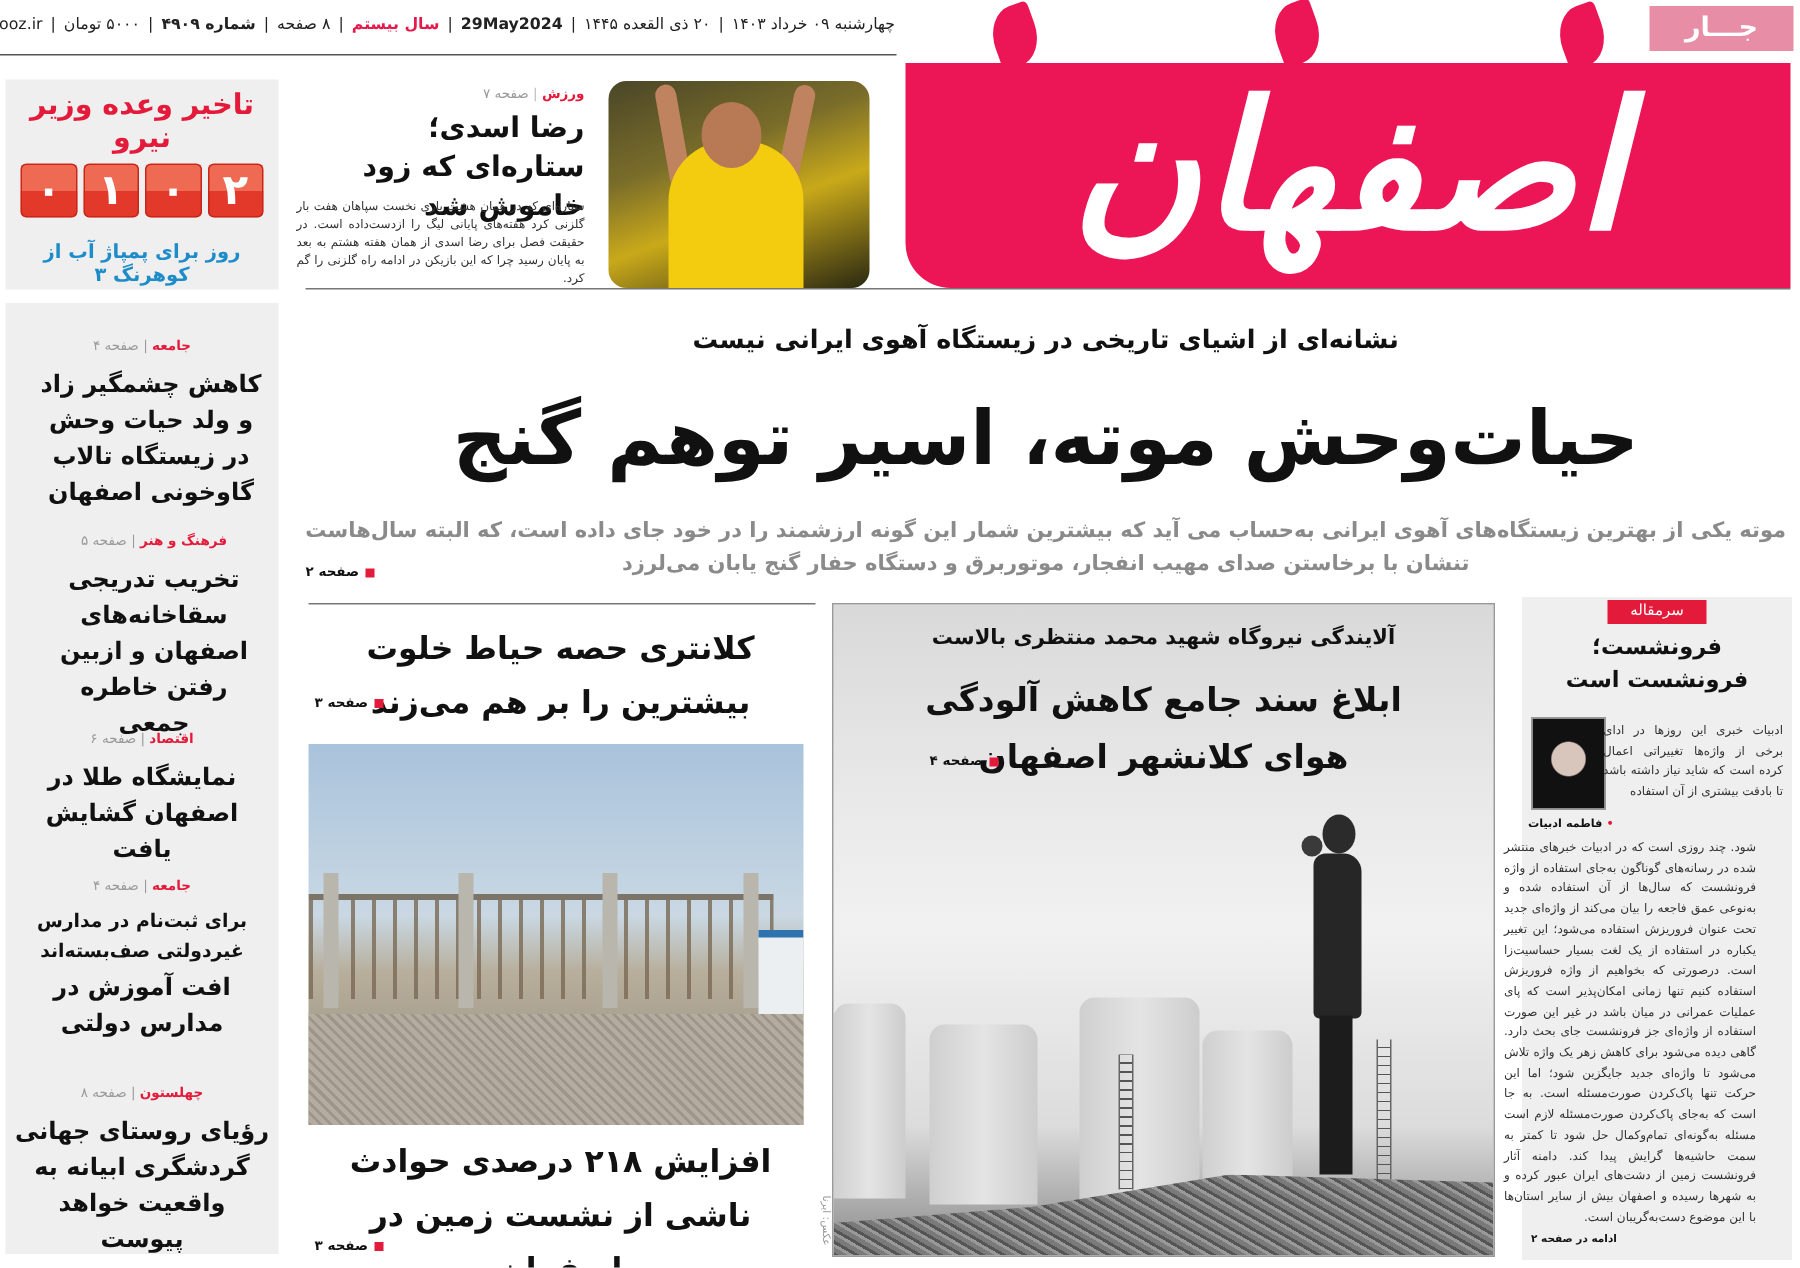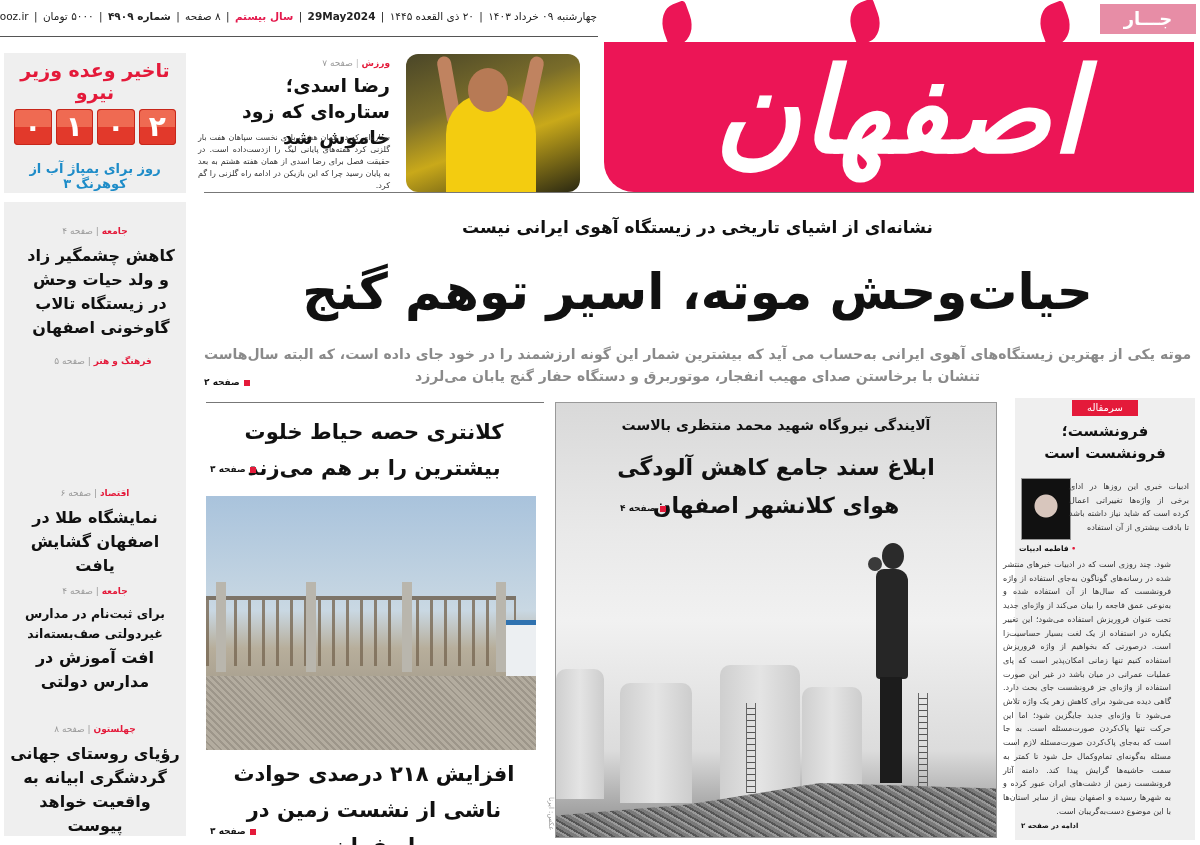--- a/index.html
+++ b/index.html
@@ -165,20 +165,21 @@
   <div class="lc-item" style="top:24px;">
     <div class="kicker">
       <span class="cat">جامعه</span> | <span>صفحه ۴</span>
     </div>
     <div class="title" style="padding:0 6px;margin-left:12px;">کاهش چشمگیر زاد و ولد حیات وحش در زیستگاه تالاب گاوخونی اصفهان</div>
   </div>
   <div class="lc-item" style="top:154px;padding-left:16px;">
     <div class="kicker">
       <span class="cat">فرهنگ و هنر</span> | <span>صفحه ۵</span>
     </div>
+    <div class="title" style="padding:0 10px;">تخریب تدریجی سقاخانه‌های اصفهان و ازبین رفتن خاطره جمعی</div>
   </div>
   <div class="lc-item" style="top:286px;">
     <div class="kicker">
       <span class="cat">اقتصاد</span> | <span>صفحه ۶</span>
     </div>
     <div class="title" style="padding:0 8px;">نمایشگاه طلا در اصفهان گشایش یافت</div>
   </div>
   <div class="lc-item" style="top:384px;">
     <div class="kicker">
       <span class="cat">جامعه</span> | <span>صفحه ۴</span>

